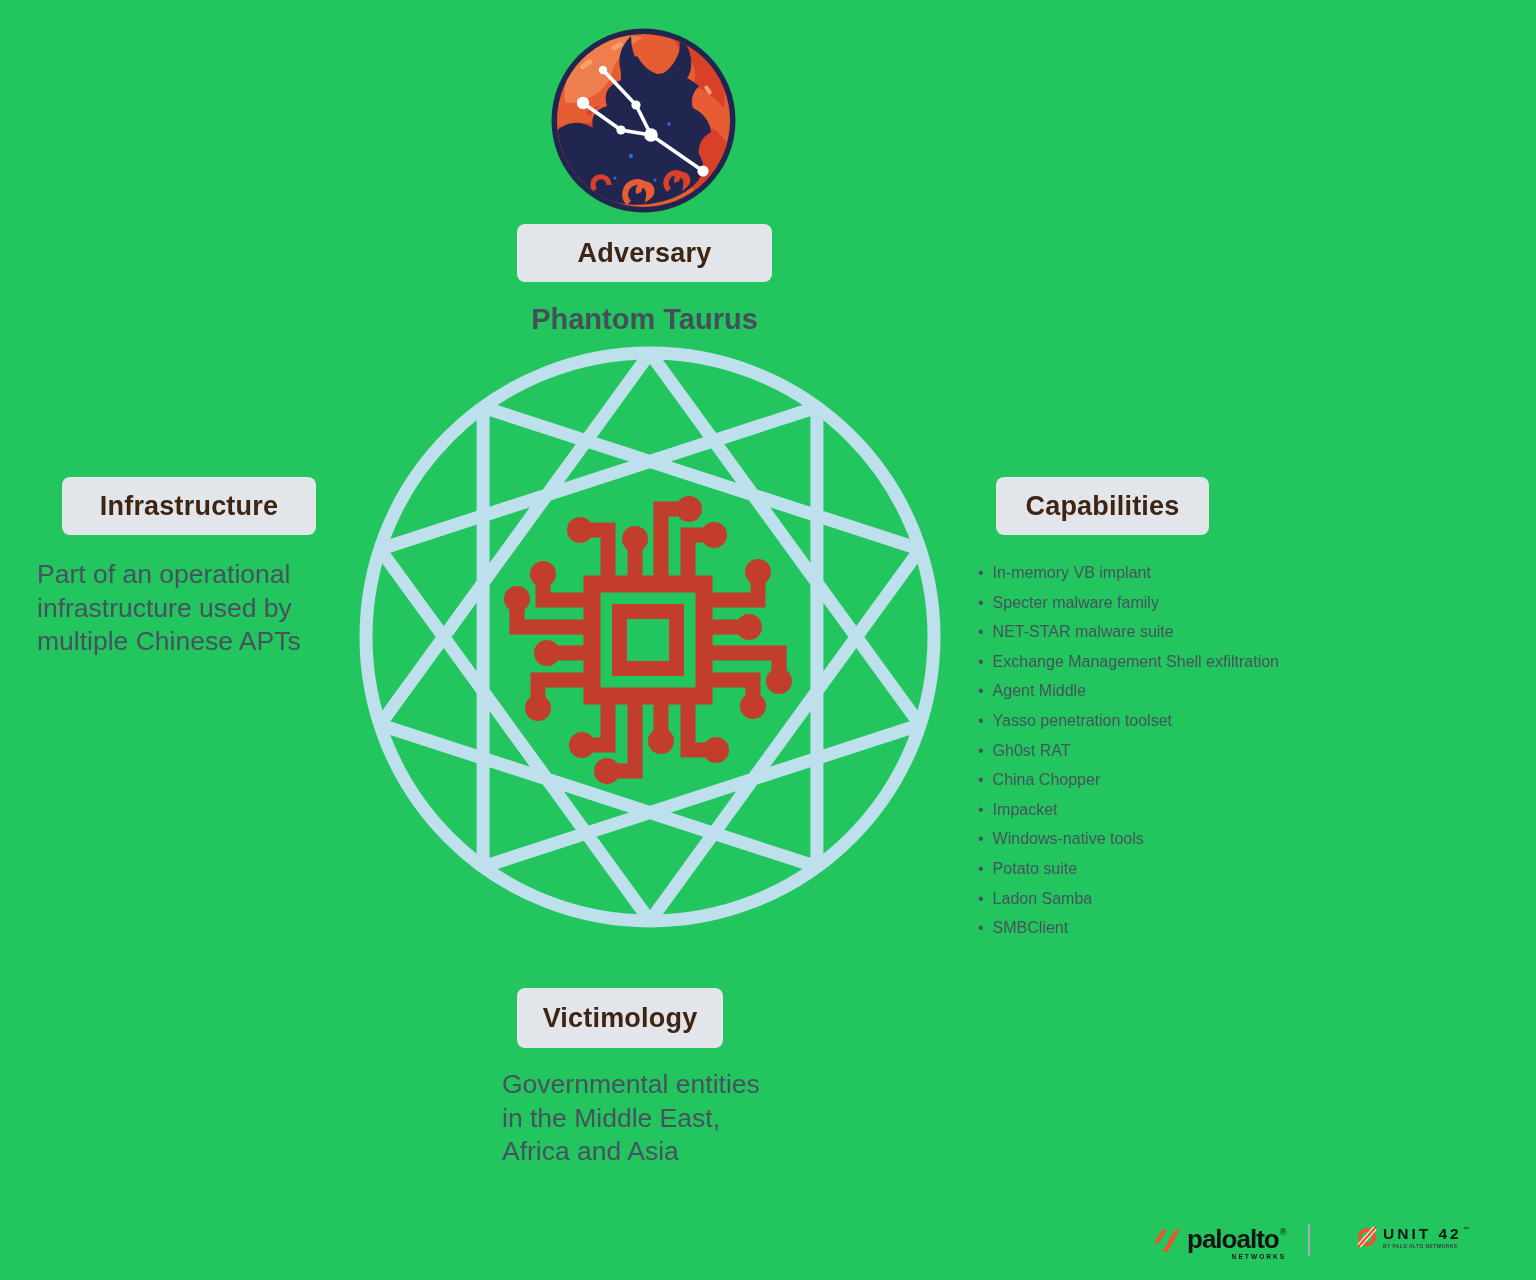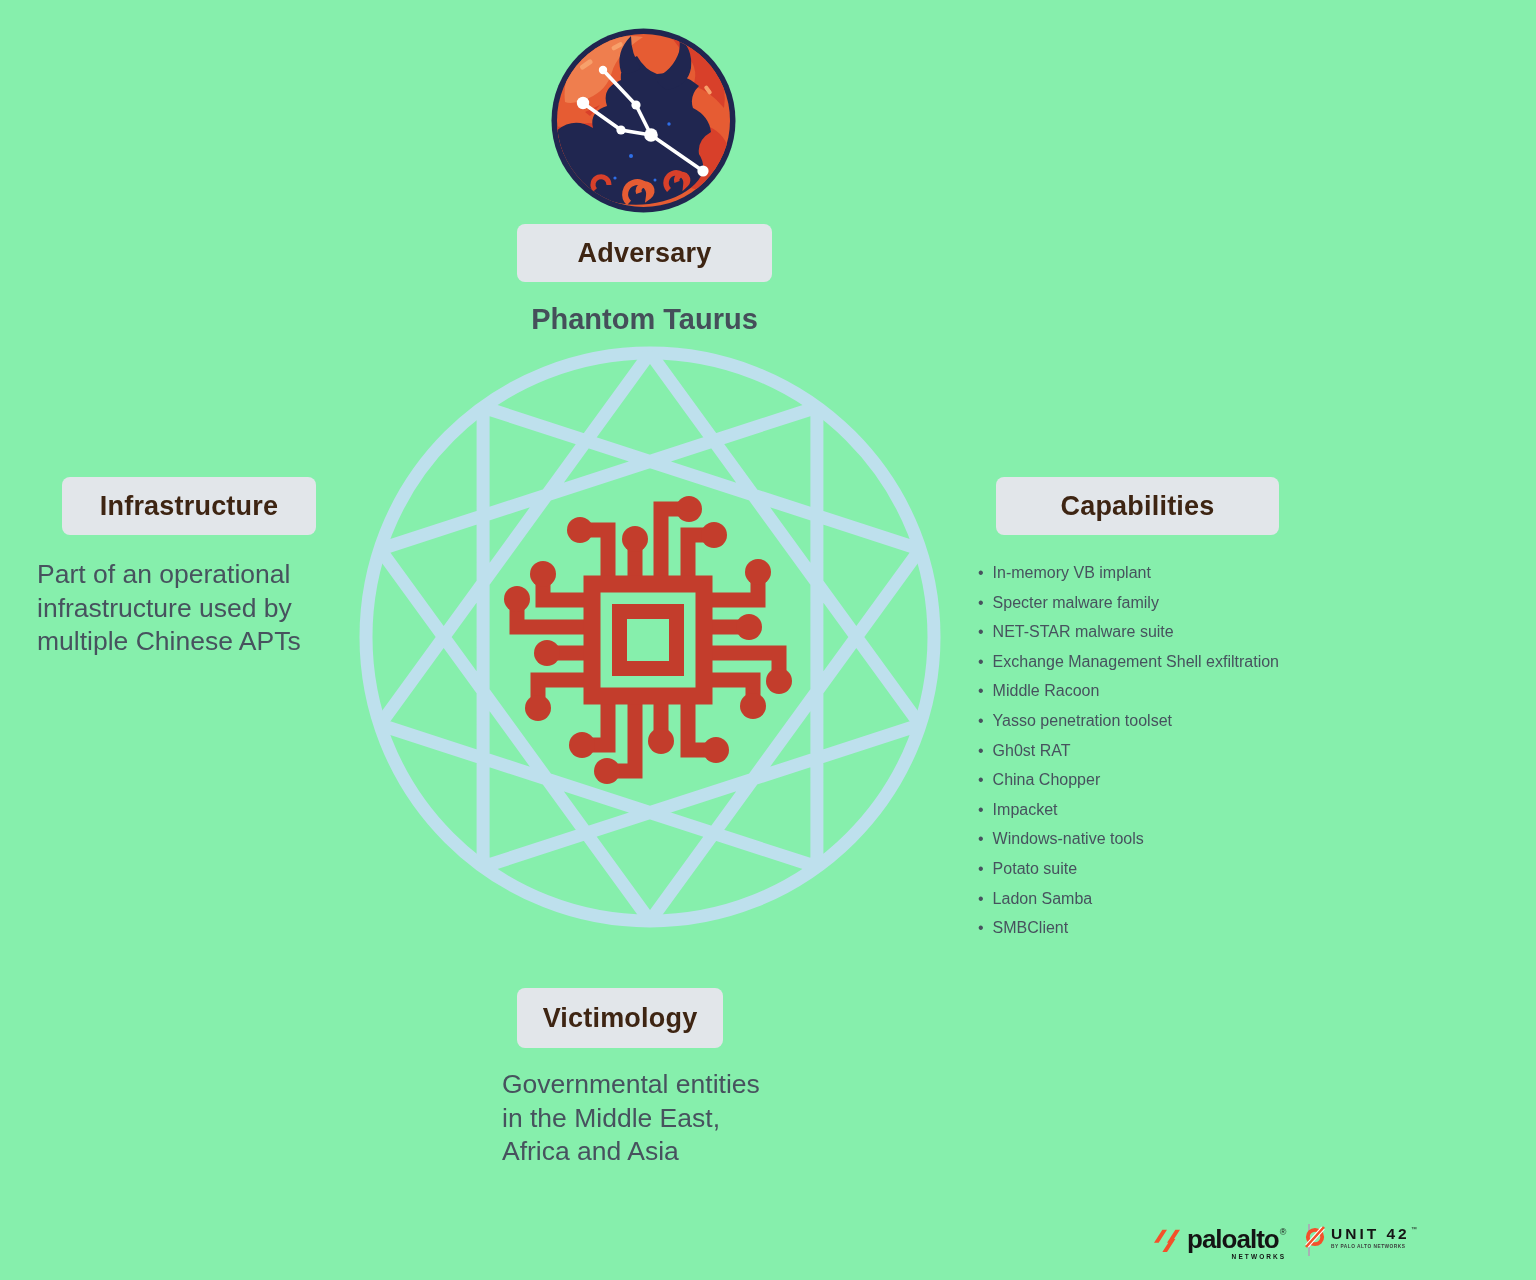--- a/index.html
+++ b/index.html
@@ -1,29 +1,29 @@
 <!DOCTYPE html>
 <html><head>
 <meta charset="utf-8">
 <style>
   html,body{margin:0;padding:0;background:#ffffff;}
   .canvas{
-    position:relative;width:1536px;height:1280px;background:#86efac;overflow:hidden;
+    position:relative;width:1536px;height:1280px;background:#22c55e;overflow:hidden;
     font-family:"Liberation Sans", sans-serif;
   }
 
   
   .label-box{
     position:absolute;height:58px;background:#E2E6EA;border-radius:8px;
     display:flex;align-items:center;justify-content:center;
     font-size:27px;font-weight:bold;color:#3E2513;letter-spacing:.2px;
   }
   .adversary-box{left:517px;top:224px;width:255px;}
   .infrastructure-box{left:62px;top:477px;width:254px;}
-  .capabilities-box{left:996px;top:477px;width:283px;}
+  .capabilities-box{left:996px;top:477px;width:213px;}
   .victimology-box{left:517px;top:988px;width:206px;height:60px;}
 
   .adversary-name{
     position:absolute;left:517px;top:303px;width:255px;text-align:center;
     font-size:29px;font-weight:bold;color:#454F5A;
   }
 
   .body-text{position:absolute;font-size:26.5px;line-height:33.5px;color:#47525E;}
   .body-text span{display:block;}
   .infra-text{left:37px;top:558px;}
@@ -39,21 +39,21 @@
   .diamond-wrap{position:absolute;left:350px;top:337px;width:600px;height:600px;}
 
   
   .pan-logo{position:absolute;left:1154px;top:1226px;display:flex;align-items:flex-start;}
   .pan-text{margin-left:7px;}
   .pan-word-row{display:flex;align-items:flex-start;}
   .pan-word{font-size:26px;font-weight:bold;color:#141414;letter-spacing:-1px;line-height:26px;}
   .pan-reg{font-size:9px;color:#141414;margin-left:1px;margin-top:1px;}
   .pan-sub{font-size:6.5px;font-weight:bold;letter-spacing:2.1px;color:#141414;text-align:right;margin-top:1px;}
   .logo-divider{position:absolute;left:1308px;top:1224px;width:1.5px;height:32px;background:#A9AFB5;}
-  .u42-logo{position:absolute;left:1304px;top:1226px;display:flex;align-items:flex-start;}
+  .u42-logo{position:absolute;left:1356px;top:1226px;display:flex;align-items:flex-start;}
   .u42-text{margin-left:5px;}
   .u42-word-row{display:flex;align-items:flex-start;}
   .u42-word{font-size:15.5px;font-weight:800;letter-spacing:3px;color:#151515;line-height:16px;}
   .u42-tm{font-size:6px;color:#151515;margin-left:1px;}
   .u42-sub{font-size:4.8px;letter-spacing:.5px;color:#3C3C3C;margin-top:2px;font-weight:bold;}
 </style>
 </head>
 <body>
 
 <div class="canvas">
@@ -119,21 +119,21 @@
   </div>
 
   <div class="label-box capabilities-box">
     <span>Capabilities</span>
   </div>
   <ul class="caps-list">
     <li>In-memory VB implant</li>
     <li>Specter malware family</li>
     <li>NET-STAR malware suite</li>
     <li>Exchange Management Shell exfiltration</li>
-    <li>Middle Racoon</li>
+    <li>Agent Middle</li>
     <li>Yasso penetration toolset</li>
     <li>Gh0st RAT</li>
     <li>China Chopper</li>
     <li>Impacket</li>
     <li>Windows-native tools</li>
     <li>Potato suite</li>
     <li>Ladon Samba</li>
     <li>SMBClient</li>
   </ul>
 

